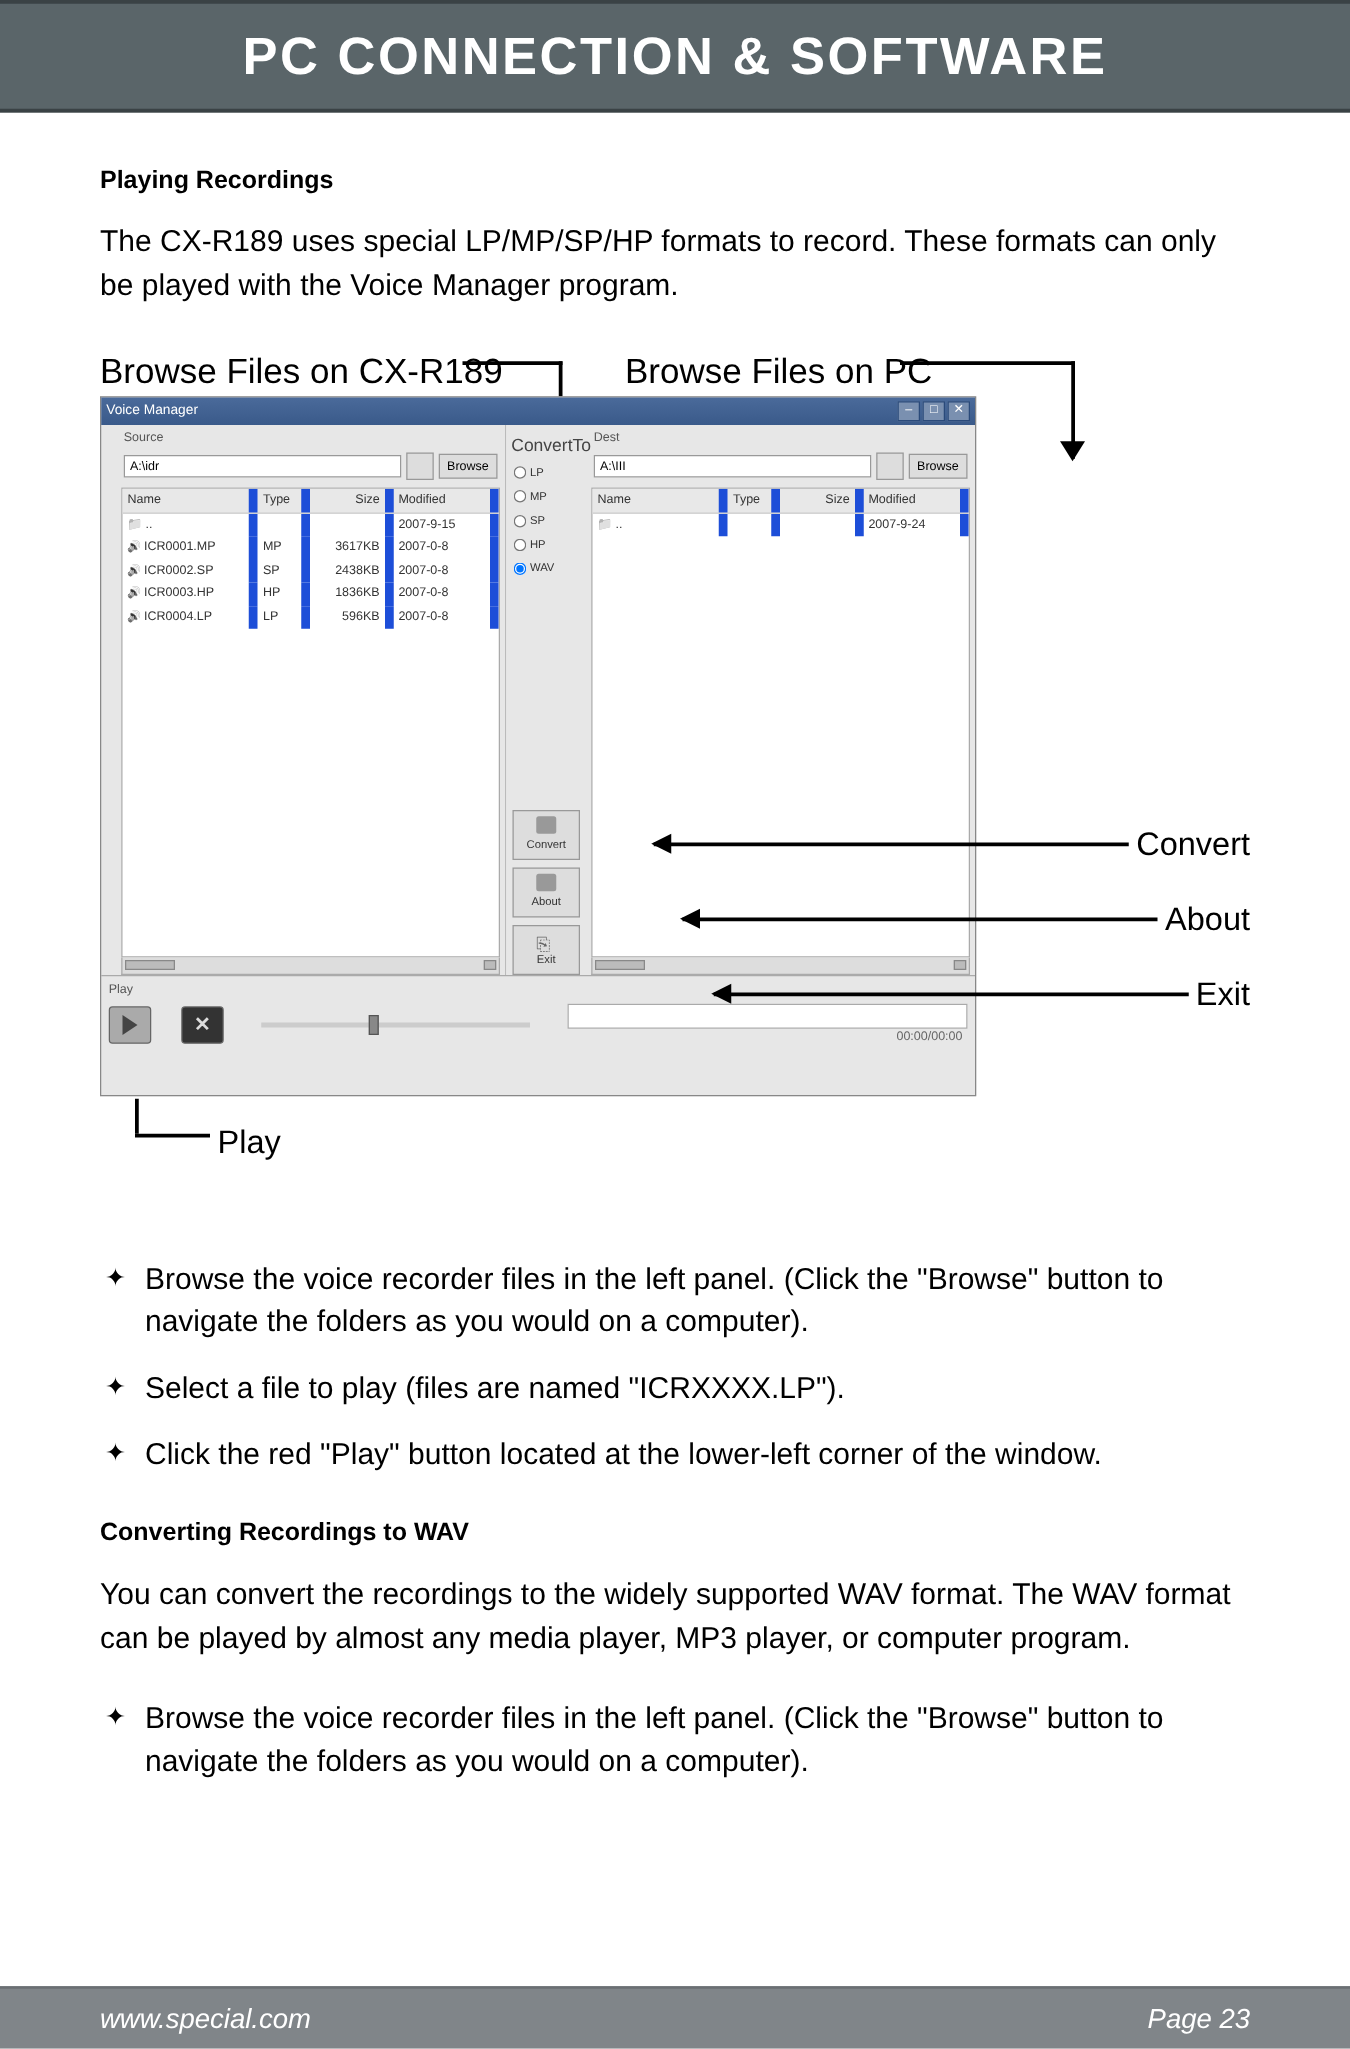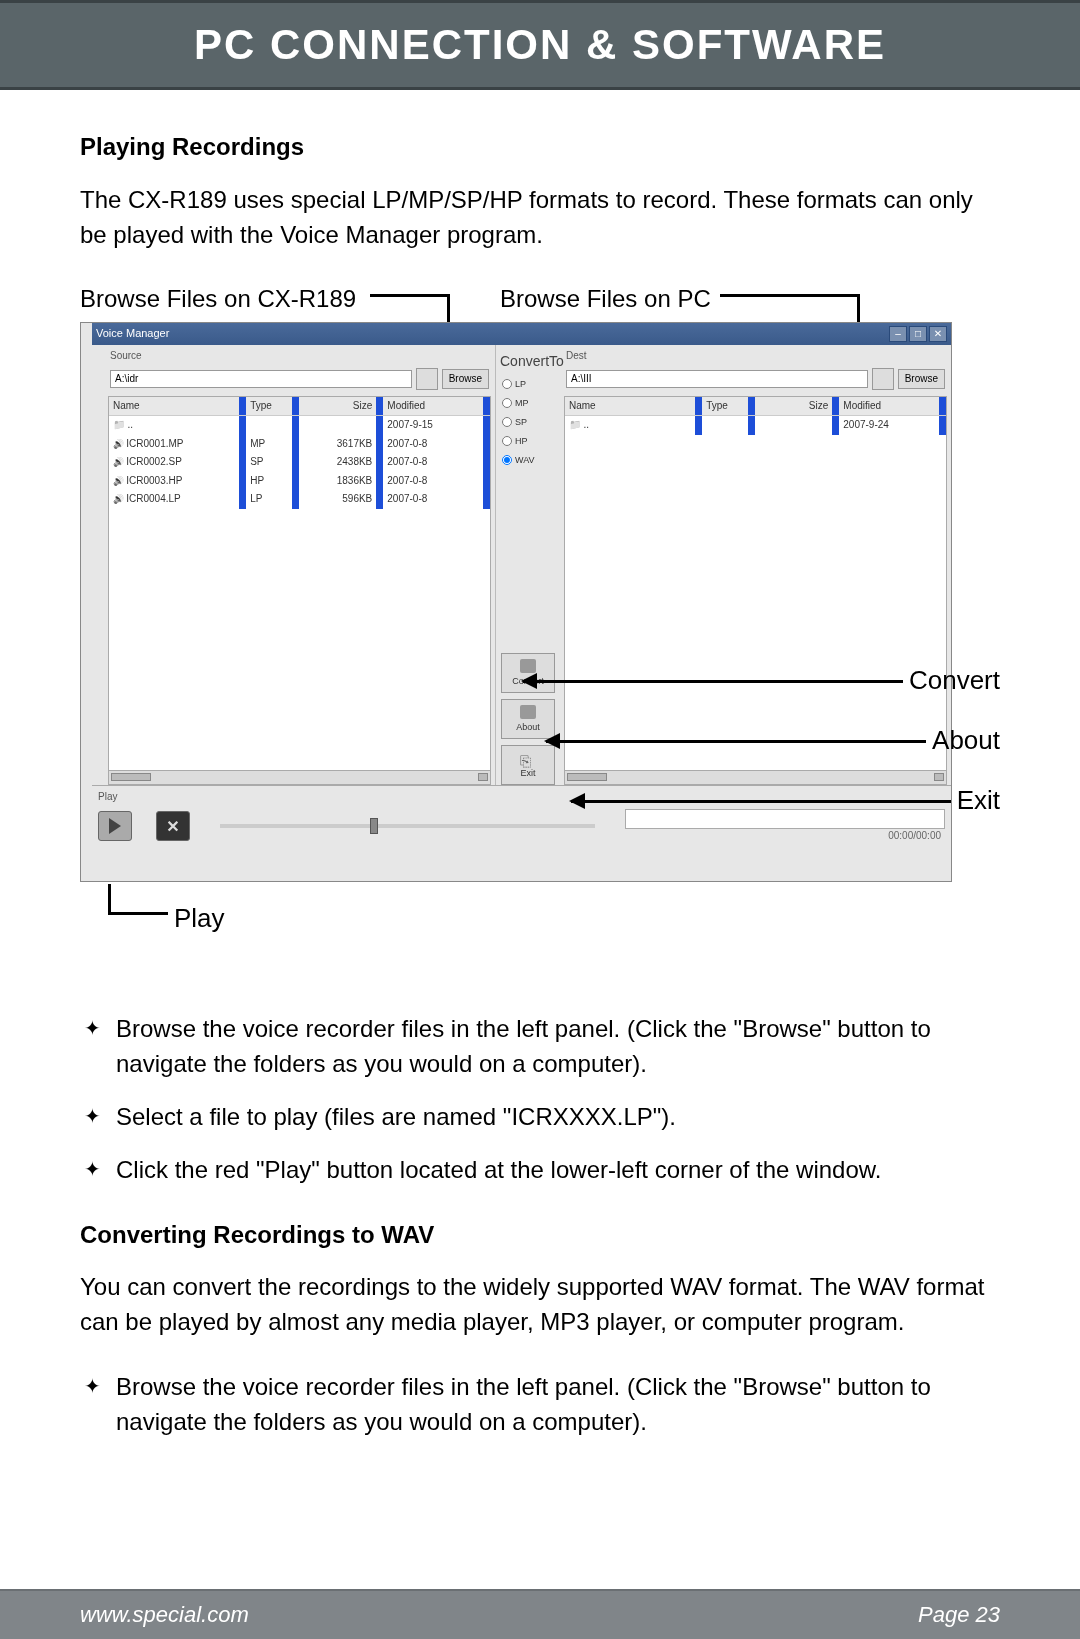--- a/index.html
+++ b/index.html
@@ -5,41 +5,41 @@
   * { box-sizing: border-box; margin: 0; padding: 0; }
   html, body { width: 1080px; height: 1639px; font-family: Arial, Helvetica, sans-serif; background: #fff; color: #000; }
   .page { width: 1080px; height: 1639px; position: relative; display: flex; flex-direction: column; }
 
   
   .header-bar { background: #5a6569; height: 90px; display: flex; align-items: center; justify-content: center; border-top: 3px solid #3a4245; border-bottom: 3px solid #3a4245; }
   .header-bar h1 { color: #fff; font-size: 42px; font-weight: 700; letter-spacing: 2px; font-family: "Century Gothic", Arial, sans-serif; }
 
   
   .content { flex: 1; padding: 40px 80px 0 80px; font-size: 24px; line-height: 1.45; }
-  .section-title { font-weight: 700; font-size: 24px; margin-bottom: 18px; }
+  .section-title { font-weight: 700; font-size: 20px; margin-bottom: 18px; }
   .para { margin-bottom: 30px; }
 
   
   .figure-wrap { position: relative; width: 920px; height: 690px; margin: 0 auto 40px auto; }
-  .callout-top { position: absolute; top: 0; font-size: 24px; }
+  .callout-top { position: absolute; top: 0; font-size: 28px; }
   .callout-top.left { left: 0; }
   .callout-top.right { left: 420px; }
   .top-arrow { position: absolute; }
   .top-arrow.left { left: 290px; top: 12px; width: 80px; height: 78px; }
   .top-arrow.right { left: 640px; top: 12px; width: 140px; height: 78px; }
   .top-arrow .hline { position: absolute; top: 0; left: 0; right: 0; height: 3px; background: #000; }
   .top-arrow .vline { position: absolute; top: 0; width: 3px; background: #000; bottom: 0; }
   .top-arrow.left .vline { right: 0; }
   .top-arrow.right .vline { right: 0; }
   .top-arrow .arrowhead { position: absolute; bottom: -2px; width: 0; height: 0; border-left: 10px solid transparent; border-right: 10px solid transparent; border-top: 16px solid #000; }
   .top-arrow.left .arrowhead { right: -8px; }
   .top-arrow.right .arrowhead { right: -8px; }
 
   
-  .app-window { position: absolute; top: 40px; left: 0; width: 872px; height: 560px; border: 1px solid #888; background: #e7e7e7; font-size: 11px; color: #333; font-family: Tahoma, Arial, sans-serif; padding-left: 11px; }
+  .app-window { position: absolute; top: 40px; left: 0; width: 701px; height: 560px; border: 1px solid #888; background: #e7e7e7; font-size: 11px; color: #333; font-family: Tahoma, Arial, sans-serif; }
   .titlebar { height: 22px; background: linear-gradient(#4a6a9a, #3a5a8a); color: #fff; display: flex; align-items: center; justify-content: space-between; padding: 0 4px; font-size: 11px; }
   .titlebar .wbtns { display: flex; gap: 2px; }
   .titlebar .wbtn { width: 18px; height: 16px; background: #7a90b0; border: 1px solid #2a4a7a; display: flex; align-items: center; justify-content: center; font-size: 10px; }
   .panels { display: flex; height: 440px; margin-left: 12px; }
   .panel { flex: 1; display: flex; flex-direction: column; border-right: 1px solid #bbb; }
   .panel:last-child { border-right: none; }
   .src-row { padding: 4px 6px 2px 6px; font-size: 10px; color: #555; }
   .browse-row { display: flex; align-items: center; gap: 4px; padding: 2px 6px 6px 6px; }
   .browse-row input { flex: 1; height: 18px; font-size: 10px; padding: 0 4px; border: 1px solid #999; background: #fff; }
   .browse-row .upbtn { width: 22px; height: 22px; border: 1px solid #999; background: #ddd; }

